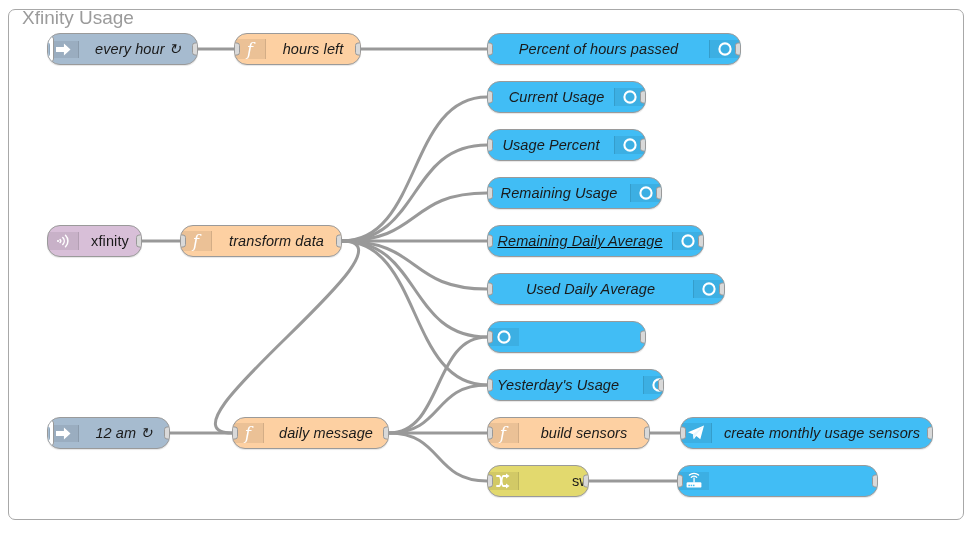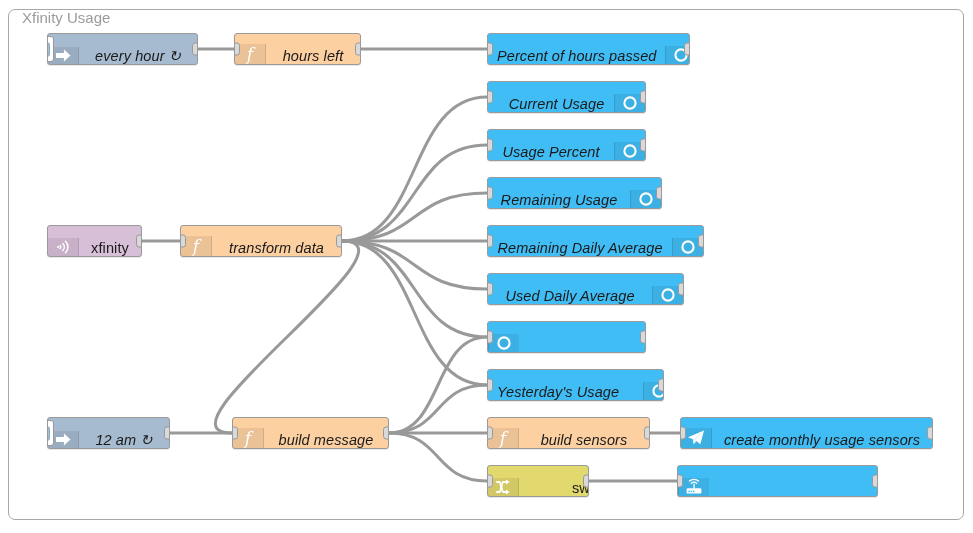--- a/index.html
+++ b/index.html
@@ -30,21 +30,21 @@
     height: 511px;
     border: 1px solid #a8a8a8;
     border-radius: 7px;
     box-sizing: border-box;
     background: #fff;
   }
   #flow-title {
     position: absolute;
     left: 18px;
     top: 10px;
-    font-size: 15px;
+    font-size: 19px;
     color: #9b9b9b;
     background: #ffffff;
     padding: 0 4px;
     line-height: 16px;
     white-space: nowrap;
   }
 
   
   #wires {
     position: absolute;
@@ -56,25 +56,25 @@
     fill: none;
     stroke: #999999;
     stroke-width: 3;
     stroke-linecap: round;
   }
 
   
   .node {
     position: absolute;
     height: 32px;
-    border-radius: 3px;
+    border-radius: 13px;
     box-sizing: border-box;
     border: 1px solid #9a9a9a;
     display: flex;
-    align-items: flex-end;
+    align-items: center;
     overflow: hidden;
     box-shadow: 0 1px 1px rgba(0,0,0,0.10);
   }
   .node .icon-box {
     width: 30px;
     flex: 0 0 30px;
     display: flex;
     align-items: center;
     justify-content: center;
     background: rgba(0,0,0,0.07);
@@ -198,21 +198,21 @@
       <div class="node n-function" style="left: 234px; top: 33px; width: 127px;">
         <div class="icon-box left">
           <svg class="glyph" width="18" height="20" viewBox="0 0 18 20">
             <text x="9" y="16" text-anchor="middle" font-family="DejaVu Serif, serif" font-size="17" font-style="italic" fill="#fff">f</text>
           </svg>
         </div>
         <div class="label">hours left</div>
         <div class="port in"></div>
         <div class="port out"></div>
       </div>
-      <div class="node n-ha" style="left: 487px; top: 33px; width: 203px;">
+      <div class="node n-ha" style="left: 487px; top: 33px; width: 254px;">
         <div class="label">Percent of hours passed</div>
         <div class="icon-box right">
           <svg class="glyph" width="18" height="18" viewBox="0 0 18 18">
             <circle cx="9" cy="9" r="5.6" fill="none" stroke="#fff" stroke-width="2.1"></circle>
           </svg>
         </div>
         <div class="port in"></div>
         <div class="port out"></div>
       </div>
       <div class="node n-mqtt" style="left: 47px; top: 225px; width: 95px;">
@@ -262,31 +262,31 @@
       <div class="node n-ha" style="left: 487px; top: 177px; width: 175px;">
         <div class="label">Remaining Usage</div>
         <div class="icon-box right">
           <svg class="glyph" width="18" height="18" viewBox="0 0 18 18">
             <circle cx="9" cy="9" r="5.6" fill="none" stroke="#fff" stroke-width="2.1"></circle>
           </svg>
         </div>
         <div class="port in"></div>
         <div class="port out"></div>
       </div>
-      <div class="node n-ha" style="left: 487px; top: 225px; width: 217px;">
+      <div class="node n-ha" style="left: 487px; top: 225px; width: 217px; text-decoration: underline;">
         <div class="label">Remaining Daily Average</div>
         <div class="icon-box right">
           <svg class="glyph" width="18" height="18" viewBox="0 0 18 18">
             <circle cx="9" cy="9" r="5.6" fill="none" stroke="#fff" stroke-width="2.1"></circle>
           </svg>
         </div>
         <div class="port in"></div>
         <div class="port out"></div>
       </div>
-      <div class="node n-ha" style="left: 487px; top: 273px; width: 197px;">
+      <div class="node n-ha" style="left: 487px; top: 273px; width: 238px;">
         <div class="label">Used Daily Average</div>
         <div class="icon-box right">
           <svg class="glyph" width="18" height="18" viewBox="0 0 18 18">
             <circle cx="9" cy="9" r="5.6" fill="none" stroke="#fff" stroke-width="2.1"></circle>
           </svg>
         </div>
         <div class="port in"></div>
         <div class="port out"></div>
       </div>
       <div class="node n-ha" style="left: 487px; top: 321px; width: 159px;">
@@ -320,21 +320,21 @@
           <i></i>
         </div>
         <div class="port out"></div>
       </div>
       <div class="node n-function" style="left: 232px; top: 417px; width: 157px;">
         <div class="icon-box left">
           <svg class="glyph" width="18" height="20" viewBox="0 0 18 20">
             <text x="9" y="16" text-anchor="middle" font-family="DejaVu Serif, serif" font-size="17" font-style="italic" fill="#fff">f</text>
           </svg>
         </div>
-        <div class="label">build message</div>
+        <div class="label">daily message</div>
         <div class="port in"></div>
         <div class="port out"></div>
       </div>
       <div class="node n-function" style="left: 487px; top: 417px; width: 163px;">
         <div class="icon-box left">
           <svg class="glyph" width="18" height="20" viewBox="0 0 18 20">
             <text x="9" y="16" text-anchor="middle" font-family="DejaVu Serif, serif" font-size="17" font-style="italic" fill="#fff">f</text>
           </svg>
         </div>
         <div class="label">build sensors</div>

